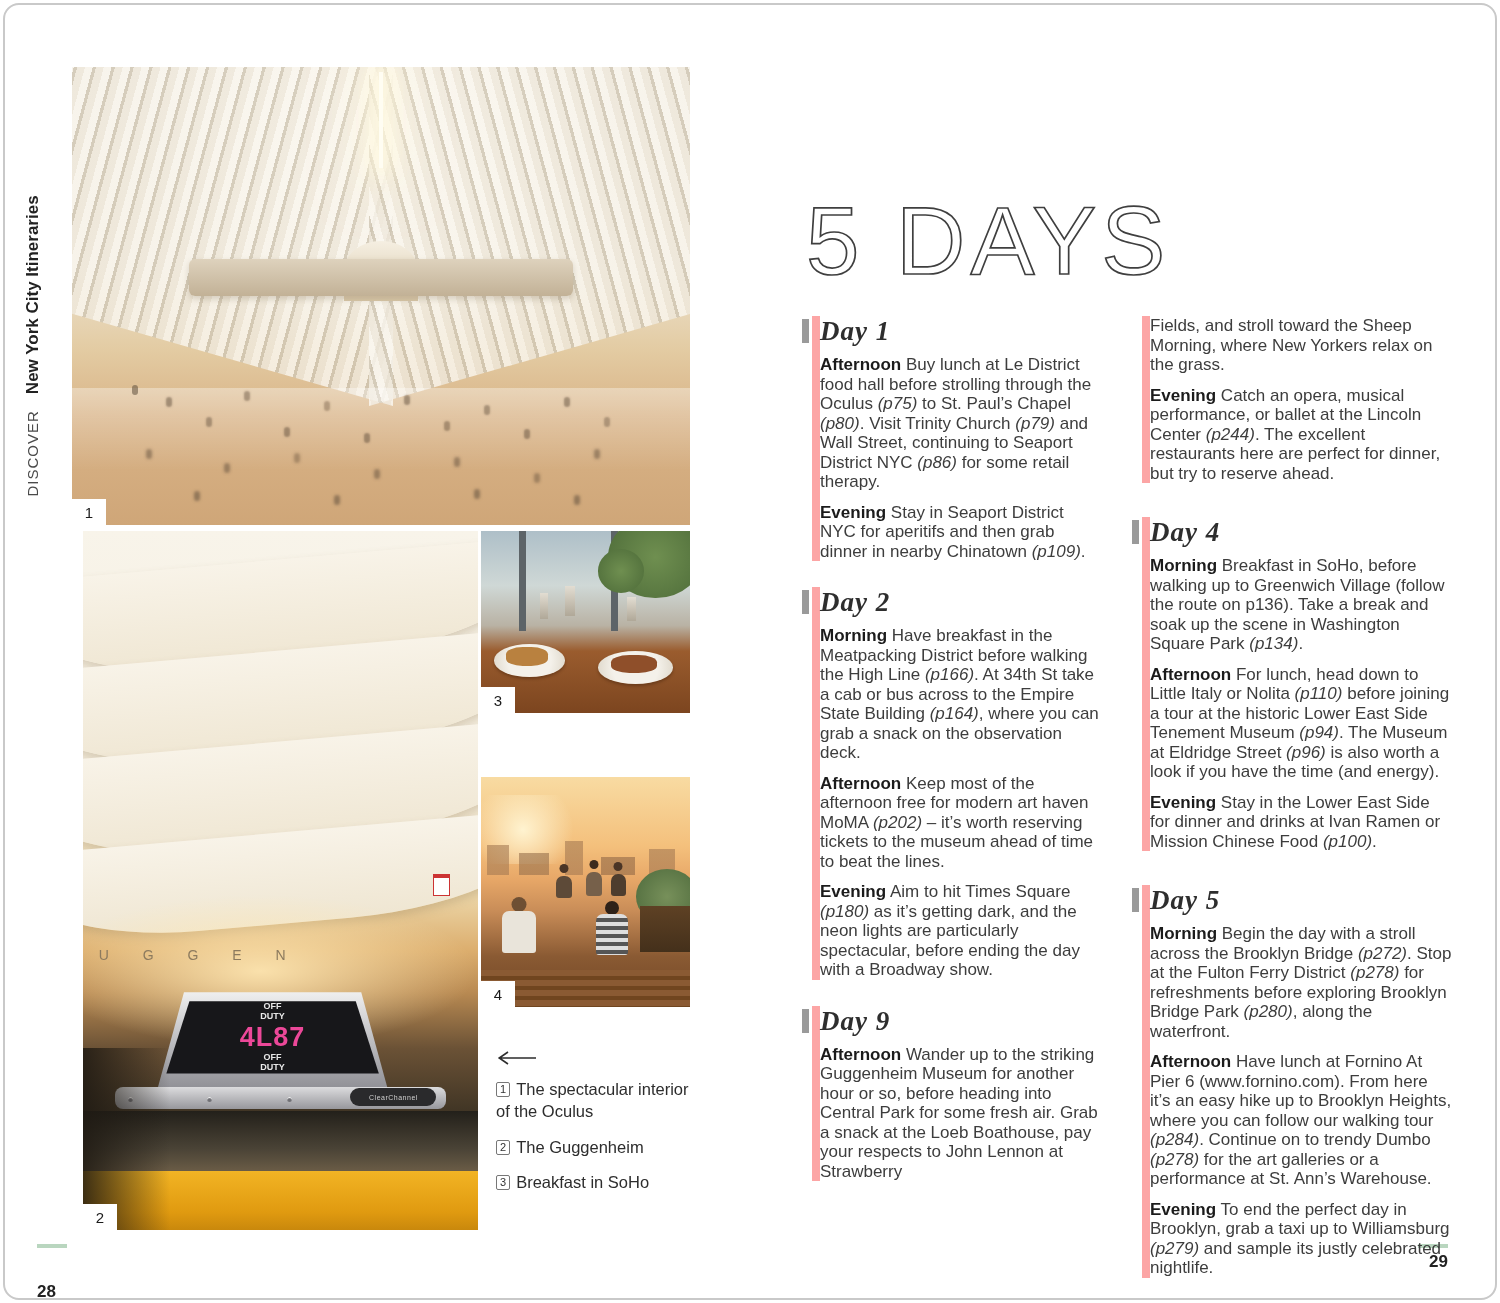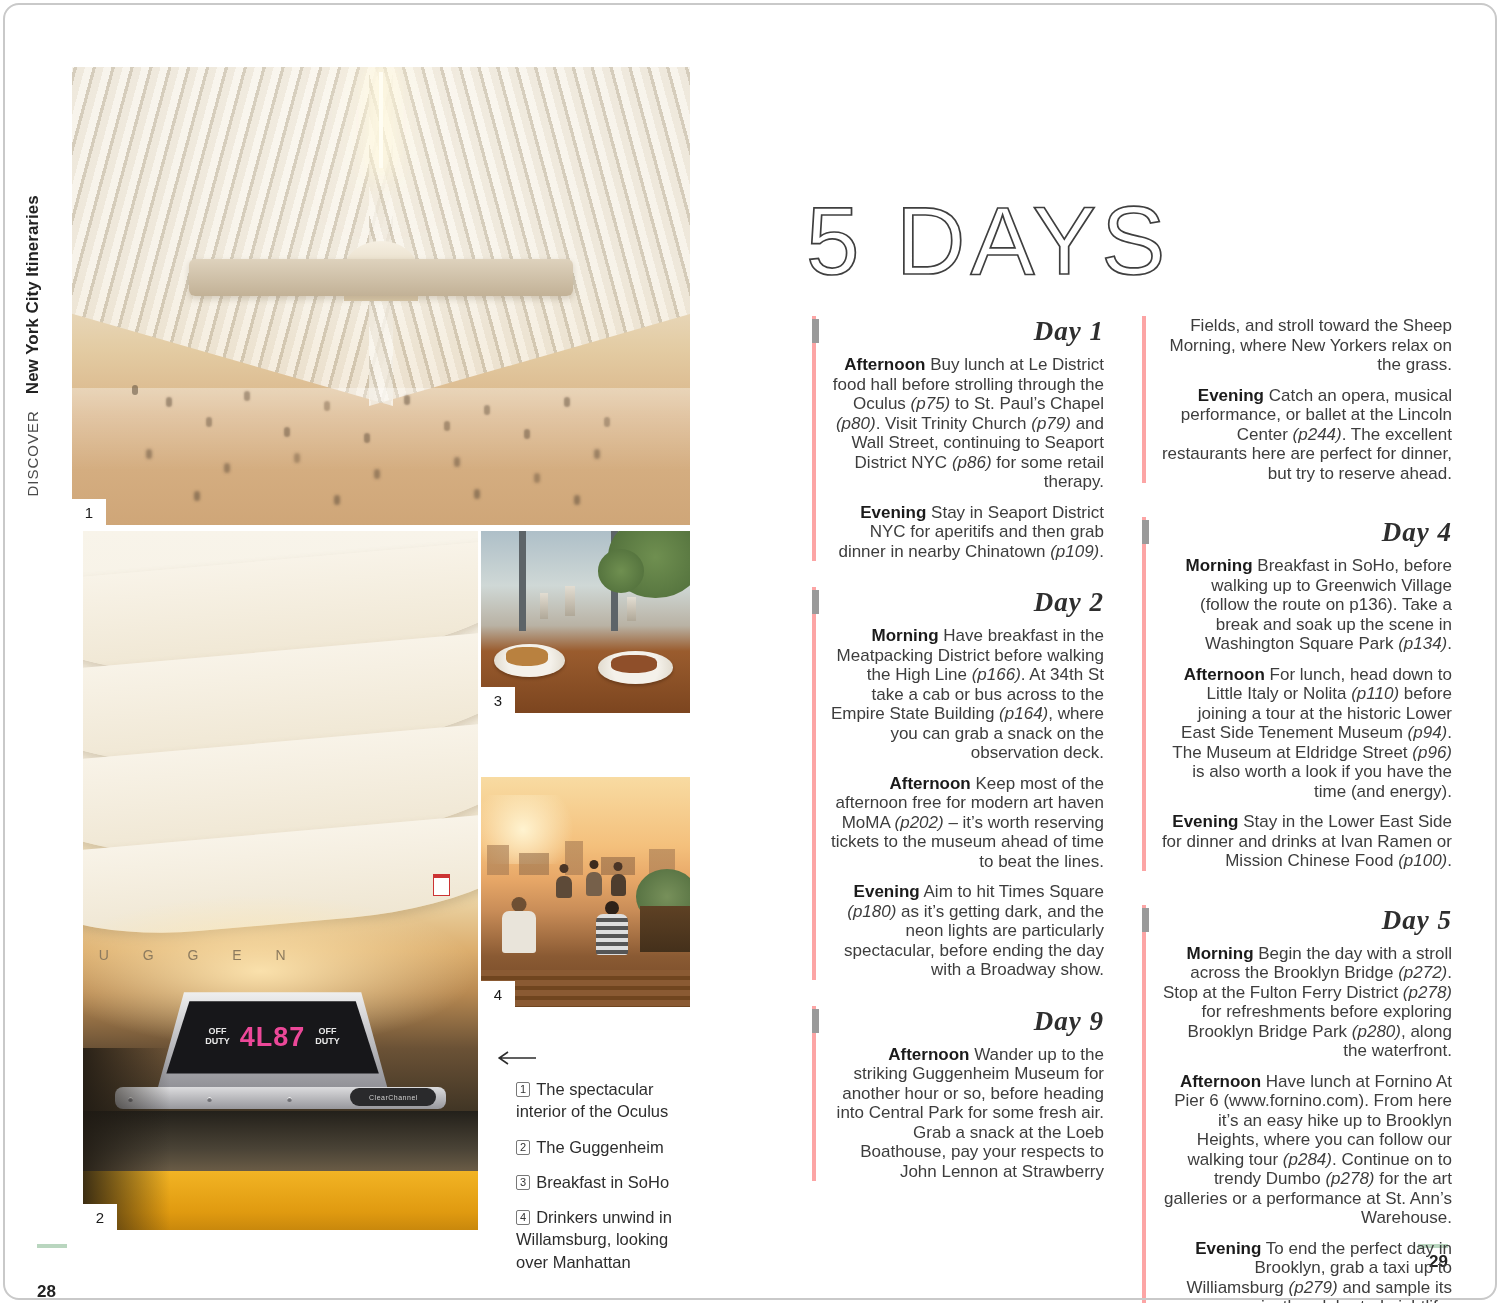--- a/index.html
+++ b/index.html
@@ -55,21 +55,21 @@
     border-radius:0 0 360px 300px / 0 0 150px 120px;box-shadow:0 5px 9px rgba(150,125,90,.30);transform:rotate(-5deg);}
   .gugg-letters{position:absolute;left:4%;top:59.5%;font-size:14px;letter-spacing:15px;color:#8c7a5e;z-index:3;}
   .glow2{position:absolute;left:0;right:0;top:52%;height:22%;
     background:radial-gradient(ellipse at 45% 50%, rgba(255,232,180,.9), rgba(255,225,170,0) 70%);}
   .parking-sign{position:absolute;right:7%;top:49%;width:15px;height:20px;background:#fff;border:1px solid #c33;
     box-shadow:inset 0 3px 0 #c33;z-index:3;}
   .taxi-sign{position:absolute;left:14%;top:66%;width:68%;height:14%;z-index:4;
     background:linear-gradient(180deg,#efefef,#b9b9bd 55%,#8f8f95);
     clip-path:polygon(7% 100%,17% 0,83% 0,93% 100%);}
   .taxi-sign-black{position:absolute;left:7%;top:9%;width:86%;height:74%;background:#17171a;
-    clip-path:polygon(4% 100%,14% 0,86% 0,96% 100%);display:flex;align-items:center;justify-content:center;gap:10px;}
+    clip-path:polygon(4% 100%,14% 0,86% 0,96% 100%);display:flex;align-items:center;justify-content:center;flex-direction:column;}
   .offduty{font-size:9px;font-weight:700;color:#e8e8e8;line-height:1.1;text-align:center;white-space:pre-line;}
   .taxi-number{font-size:27px;font-weight:700;color:#ec4899;letter-spacing:1px;}
   .sign-base{position:absolute;left:8%;top:79.5%;width:84%;height:3.2%;border-radius:8px;z-index:4;
     background:linear-gradient(180deg,#dcdcde,#97979c);}
   .screw{position:absolute;top:45%;width:5px;height:5px;border-radius:50%;background:#6f6f74;box-shadow:inset 0 1px 1px #fff;}
   .brand-oval{position:absolute;right:3%;top:8%;width:86px;height:80%;border-radius:999px;background:#2a2a2c;color:#cfcfcf;
     display:flex;align-items:center;justify-content:center;font-size:7px;letter-spacing:.5px;}
   .windshield{position:absolute;left:0;right:0;top:83%;height:9%;
     background:linear-gradient(180deg,#23201a,#4a4336 60%,#6e5f48);}
   .hood{position:absolute;left:0;right:0;bottom:0;height:8.5%;
@@ -101,39 +101,39 @@
   .head{position:absolute;left:50%;transform:translateX(-50%);border-radius:50%;}
   .torso{position:absolute;top:12px;left:0;right:0;bottom:0;border-radius:7px 7px 3px 3px;}
   .planter{position:absolute;background:linear-gradient(180deg,#5e4124,#44301b);}
   .plant{position:absolute;border-radius:50%;background:radial-gradient(circle,#77905a,#4e6a3c);}
   .bench{position:absolute;left:0;right:0;bottom:0;height:16%;
     background:repeating-linear-gradient(180deg,#8a5a33 0 6px,#70451f 6px 10px);}
 
   
   #arrow{position:absolute;left:496px;top:1050px;}
   #captions{position:absolute;left:496px;top:1078px;width:200px;font-size:16.5px;line-height:1.35;color:#2d2d2d;}
-  .cap-item{margin-bottom:13px;margin-left:20px;}
+  .cap-item{margin-bottom:13px;}
   .capnum{display:inline-block;border:1px solid #777;border-radius:2px;font-size:11px;line-height:13px;
           padding:0 3px;margin-right:6px;position:relative;top:-2px;color:#333;}
 
   
   .pgtick{position:absolute;width:30px;height:4px;}
   #pg-left{position:absolute;left:37px;top:1252px;font-size:17px;font-weight:700;color:#222;margin-top:30px;}
   #pg-right{position:absolute;right:52px;top:1252px;font-size:17px;font-weight:700;color:#222;}
 
   
   #big-title{position:absolute;left:806px;top:186px;font-size:96px;letter-spacing:5px;color:#3f3f3f;
              font-weight:400;white-space:nowrap;}
   @supports (-webkit-text-stroke: 1px black){
     #big-title{color:transparent;-webkit-text-stroke:1.7px #3f3f3f;}
   }
   .col{position:absolute;width:292px;}
   #colA{left:812px;top:316px;}
   #colB{left:1142px;top:316px;width:310px;}
-  .day-block{position:relative;border-left:4px solid #fca5a5;padding-left:14px;margin-bottom:26px;text-align:right;}
+  .day-block{position:relative;border-left:8px solid #fca5a5;margin-bottom:26px;}
   .day-head{position:relative;margin:0 0 8px 0;}
   .day-bar{position:absolute;left:-18px;top:3px;width:7px;height:24px;background:#9a9a9a;}
   .day-label{font-family:"Liberation Serif","DejaVu Serif",serif;font-style:italic;font-size:27px;
              font-weight:600;color:#2e2e2e;letter-spacing:1px;}
   .para{font-size:17px;line-height:19.5px;margin:0 0 11px 0;color:#3d3d3d;}
   .para b{color:#1b1b1b;}
   .para em{font-style:italic;}
 </style>
 </head>
 <body>
@@ -233,21 +233,20 @@
 
   <div id="arrow">
     <svg width="42" height="16" viewBox="0 0 42 16">
       <path d="M40 8 L4 8 M12 2 L3.2 8 L12 14" fill="none" stroke="#2d2d2d" stroke-width="1.6"></path>
     </svg>
   </div>
   <div id="captions">
     <div class="cap-item"><span class="capnum">1</span><span>The spectacular interior of the Oculus</span></div>
     <div class="cap-item"><span class="capnum">2</span><span>The Guggenheim</span></div>
     <div class="cap-item"><span class="capnum">3</span><span>Breakfast in SoHo</span></div>
-    <div class="cap-item"><span class="capnum">4</span><span>Drinkers unwind in Willamsburg, looking over Manhattan</span></div>
   </div>
 
   <div class="pgtick" style="left:37px;top:1244px;background:#b9d6bf;"></div>
   <div id="pg-left">28</div>
   <div class="pgtick" style="right:52px;top:1244px;background:#b9d6bf;"></div>
   <div id="pg-right">29</div>
 
   <div id="big-title">5 DAYS</div>
 
   <div class="col" id="colA">

